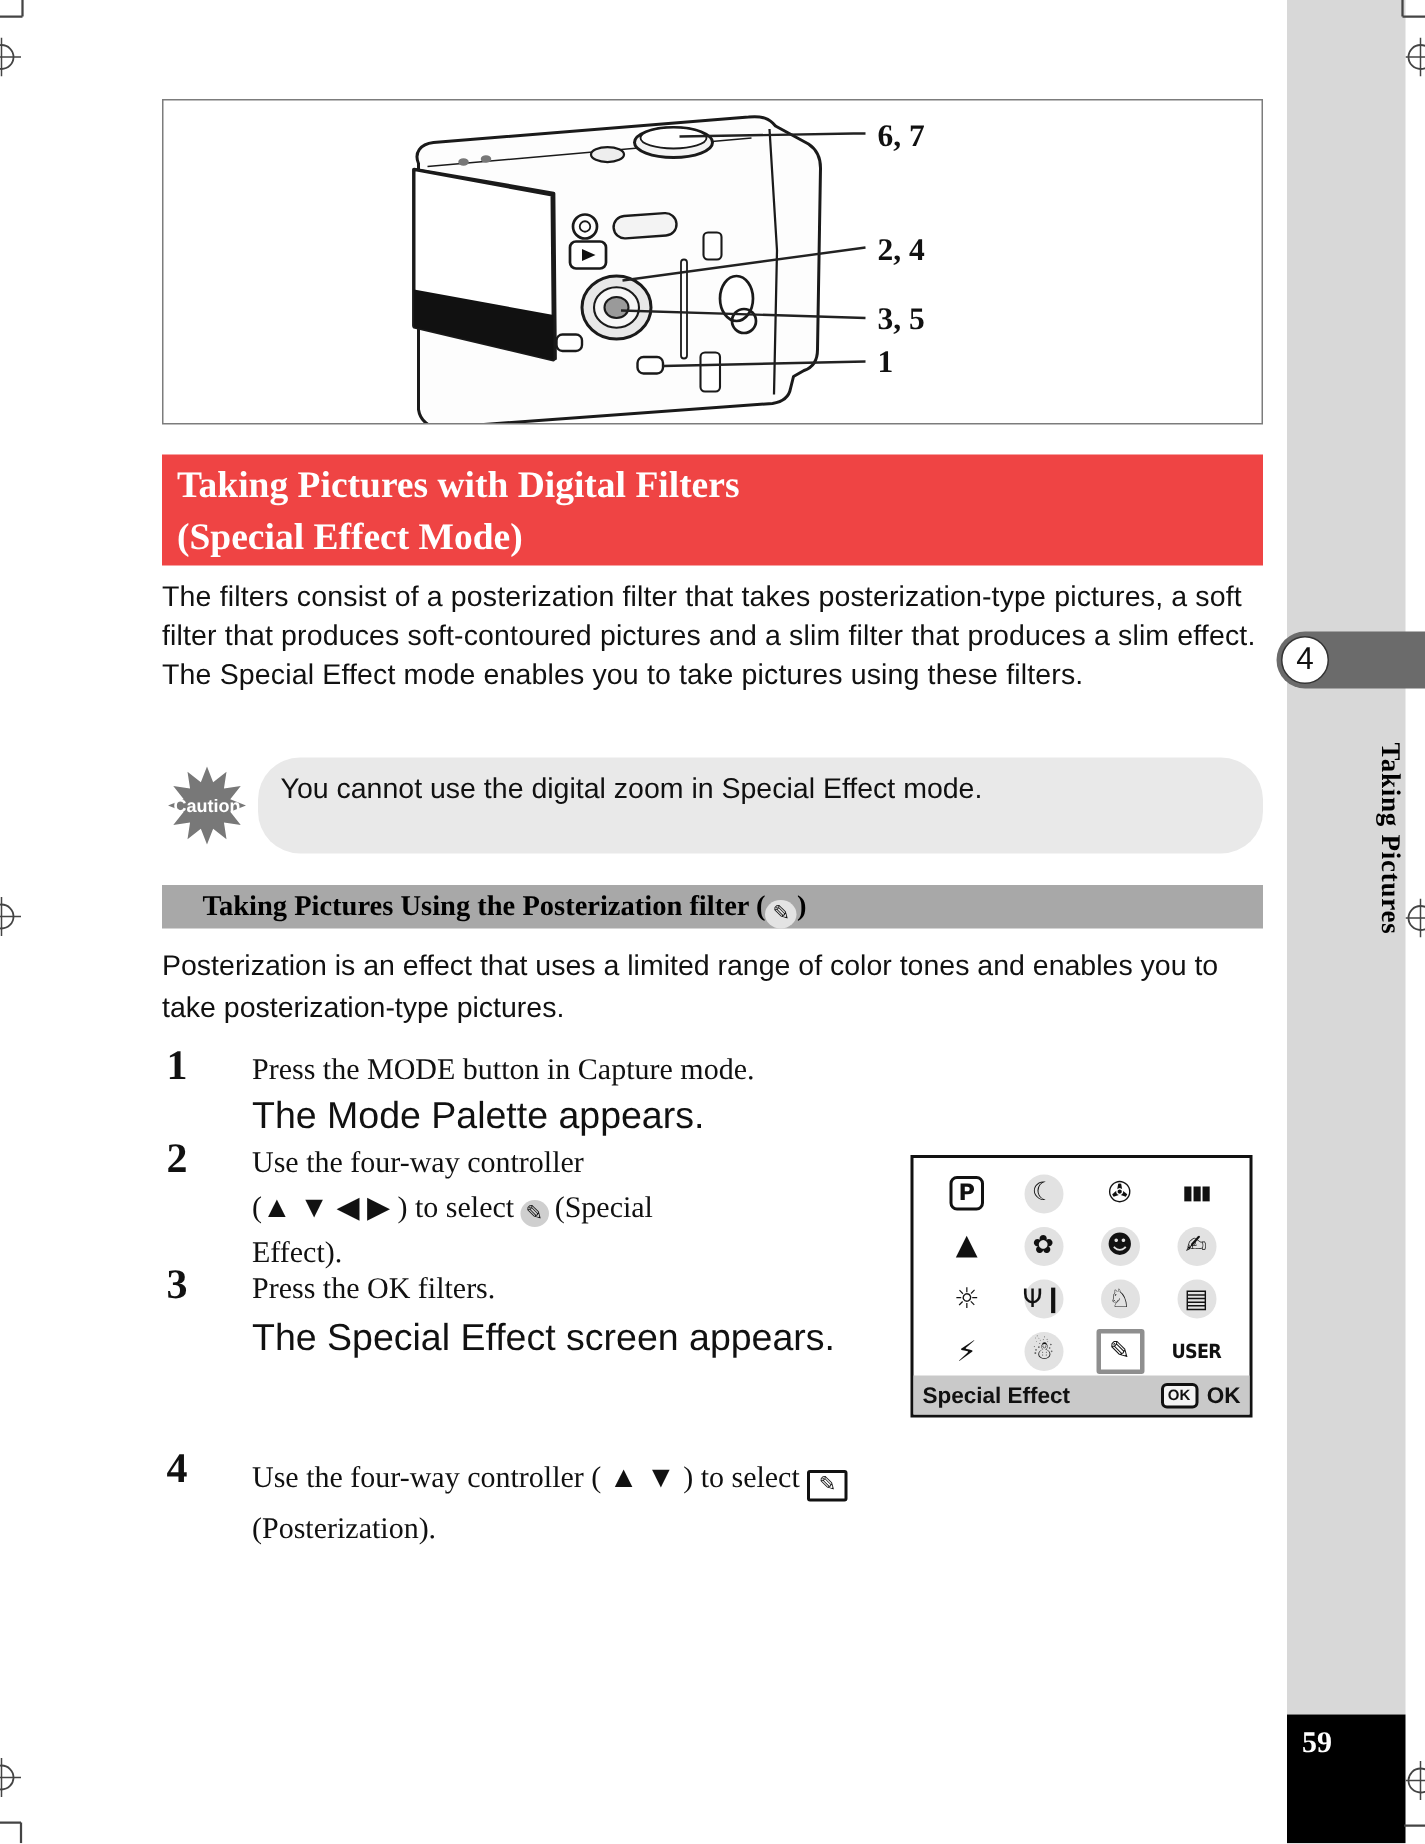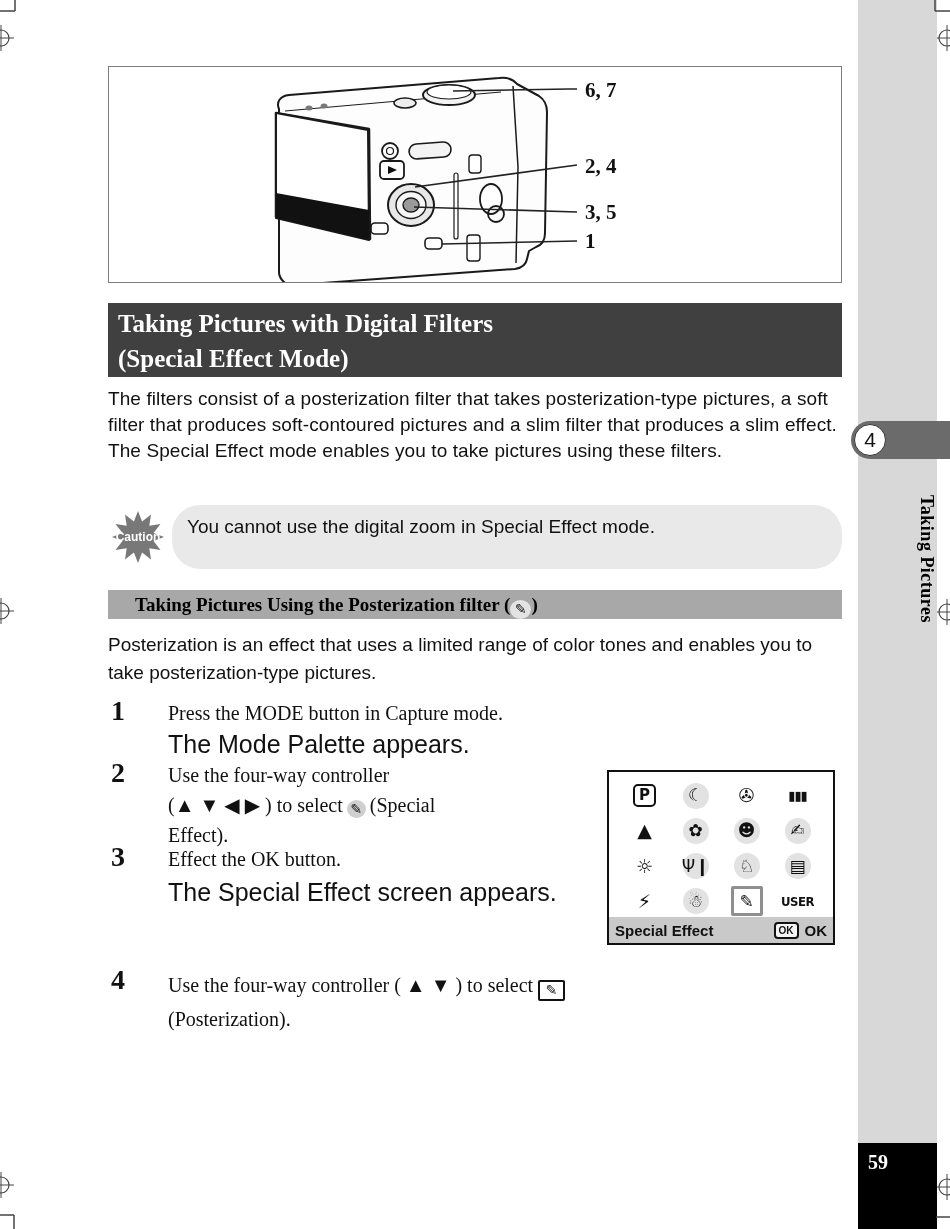--- a/index.html
+++ b/index.html
@@ -9,21 +9,21 @@
     overflow:hidden; font-family:"Liberation Sans", sans-serif; color:#111;
   }
   
   .figure-box {
     position:absolute; left:108px; top:66px; width:734px; height:217px;
     border:1px solid #7c7c7c; background:#fff;
   }
   
   .title-bar {
     position:absolute; left:108px; top:303px; width:734px; height:74px;
-    background:#404040; color:#fff;
+    background:#ef4444; color:#fff;
     font-family:"Liberation Serif", serif; font-weight:bold;
     font-size:25px; line-height:35px; padding:3px 0 0 10px;
   }
   
   .intro {
     position:absolute; left:108px; top:386px; width:734px;
     font-size:19px; line-height:26px; letter-spacing:0.1px;
   }
   
   .caution-row { position:absolute; left:108px; top:503px; width:734px; height:66px; }
@@ -223,21 +223,21 @@
   <div class="step-sub" style="top:731px; width:560px">The Mode Palette appears.</div>
 
   <div class="step-num" style="top:759px">2</div>
   <div class="step-head" style="top:760px; width:440px">
     <span style="display:block">Use the four-way controller</span>
     <span>(▲ ▼ ◀ ▶ ) to select</span><span class="brush-inline">✎</span><span>(Special</span>
     <span style="display:block">Effect).</span>
   </div>
 
   <div class="step-num" style="top:843px">3</div>
-  <div class="step-head" style="top:844px; width:440px">Effect the OK button.</div>
+  <div class="step-head" style="top:844px; width:440px">Press the OK filters.</div>
   <div class="step-sub" style="top:879px; width:440px">The Special Effect screen appears.</div>
 
   <div class="palette">
     <div class="pgrid">
       <div class="pcell">
           <span class="pglyph pbox">P</span>
         </div>
       <div class="pcell">
           <span class="pglyph circ">☾</span>
         </div>

